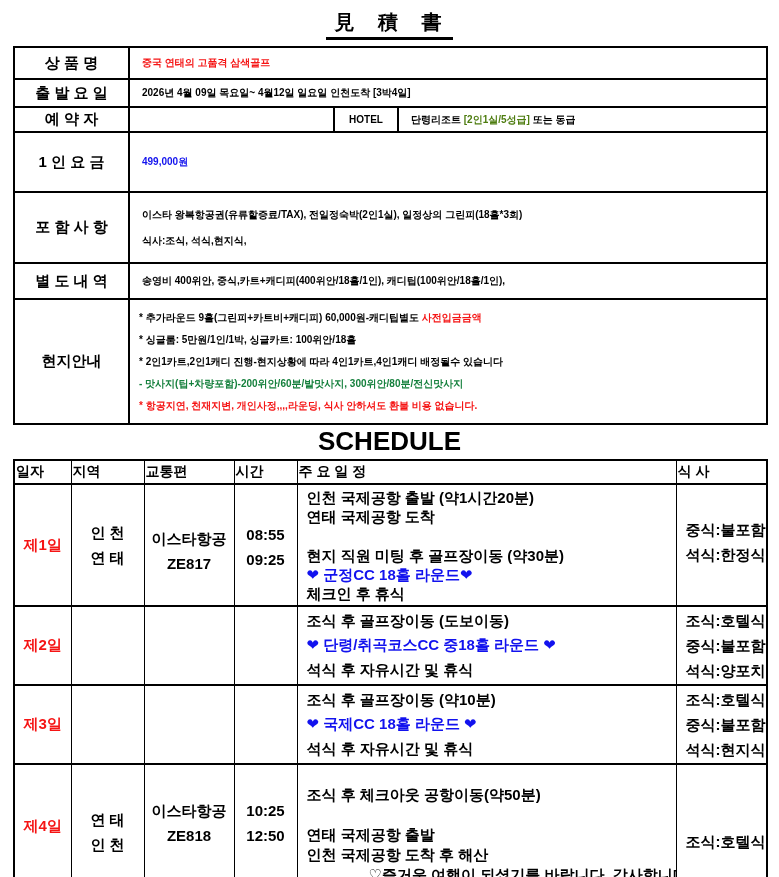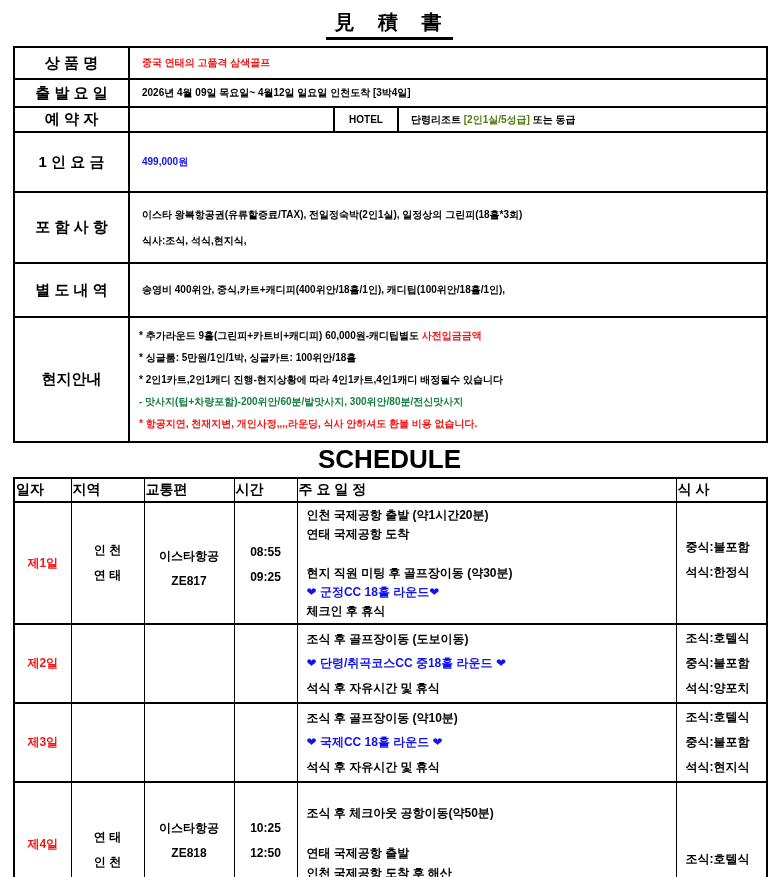--- a/index.html
+++ b/index.html
@@ -42,21 +42,21 @@
   .schedule-title{
     text-align:center;margin:1px 0 2px 0;
     font-size:26px;font-weight:bold;letter-spacing:0px;
     font-stretch:condensed;
   }
 
   
   .sched td{
     border-left:1px solid #000;border-right:1px solid #000;
     border-top:2px solid #000;border-bottom:2px solid #000;
-    font-size:12px;vertical-align:middle;
+    font-size:15px;vertical-align:middle;
   }
   .sched{border:2px solid #000;}
   .sched .hdr td{font-size:14px;height:20px;}
   .day-cell{text-align:center;color:#f51414;font-size:14px;}
   .itin{padding:3px 4px 2px 9px;vertical-align:top;text-align:left;}
   .itin .il{white-space:nowrap;}
   .lh19 .il{line-height:19.2px;min-height:19.2px;}
   .lh20 .il{line-height:20px;min-height:20px;}
   .itin-mid{vertical-align:middle;padding:0 4px 0 9px;}
   .itin-mid .il{line-height:24.5px;min-height:24.5px;white-space:nowrap;}
@@ -109,21 +109,21 @@
       <td class="lbl">1 인 요 금</td>
       <td class="price-val" colspan="3">499,000원</td>
     </tr>
     <tr style="height:71px">
       <td class="lbl">포 함 사 항</td>
       <td class="val multiline" colspan="3">
         <div class="ln">이스타 왕복항공권(유류할증료/TAX),   전일정숙박(2인1실),   일정상의 그린피(18홀*3회)</div>
         <div class="ln">식사:조식, 석식,현지식,</div>
       </td>
     </tr>
-    <tr style="height:54px">
+    <tr style="height:36px">
       <td class="lbl">별 도 내 역</td>
       <td class="val" colspan="3">송영비 400위안, 중식,카트+캐디피(400위안/18홀/1인), 캐디팁(100위안/18홀/1인),</td>
     </tr>
     <tr style="height:110px">
       <td class="lbl">현지안내</td>
       <td class="notice-cell" colspan="3">
         <div class="nl"><span>* 추가라운드 9홀(그린피+카트비+캐디피) 60,000원-캐디팁별도 </span><span class="red">사전입금금액</span></div>
         <div class="nl">* 싱글룸: 5만원/1인/1박, 싱글카트: 100위안/18홀</div>
         <div class="nl">* 2인1카트,2인1캐디 진행-현지상황에 따라 4인1카트,4인1캐디 배정될수 있습니다</div>
         <div class="nl green">- 맛사지(팁+차량포함)-200위안/60분/발맛사지, 300위안/80분/전신맛사지</div>

